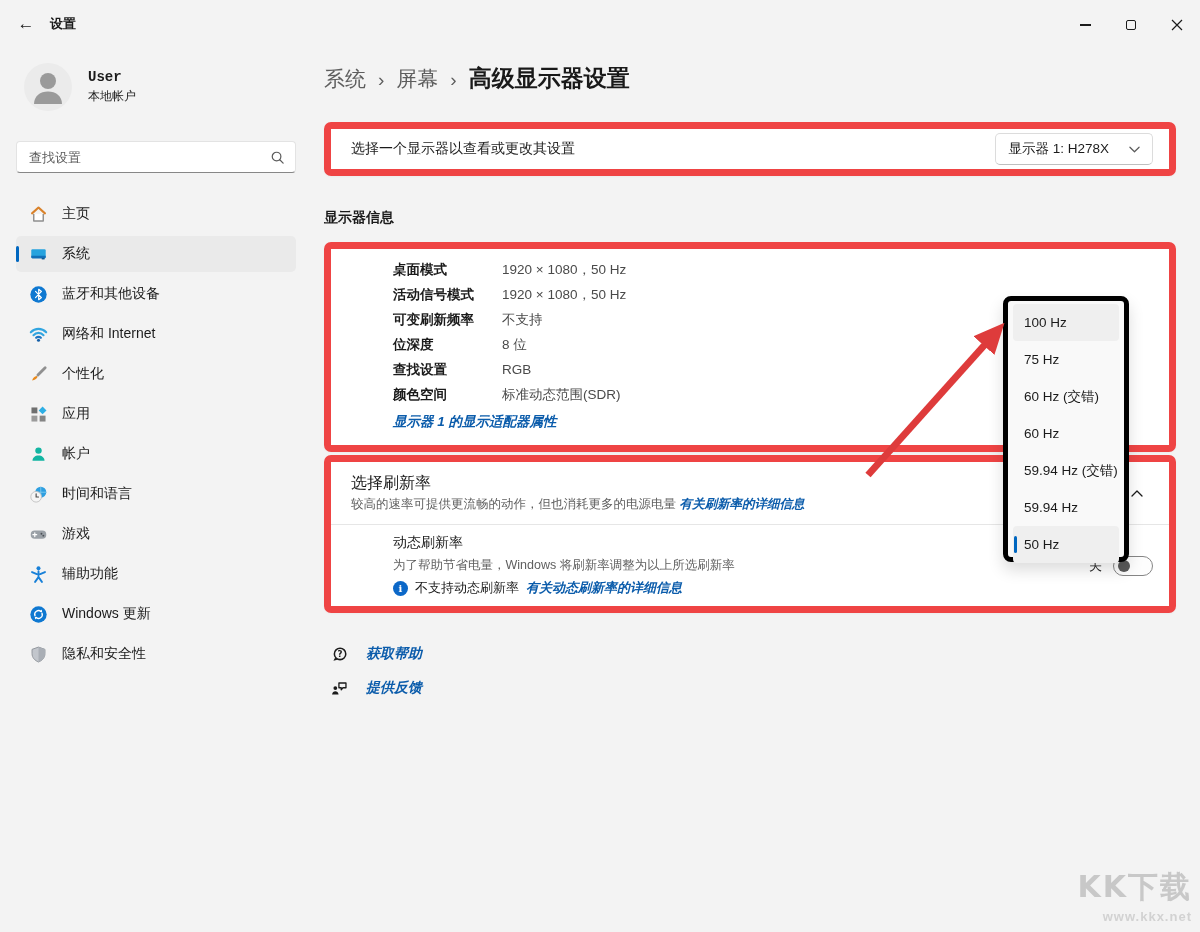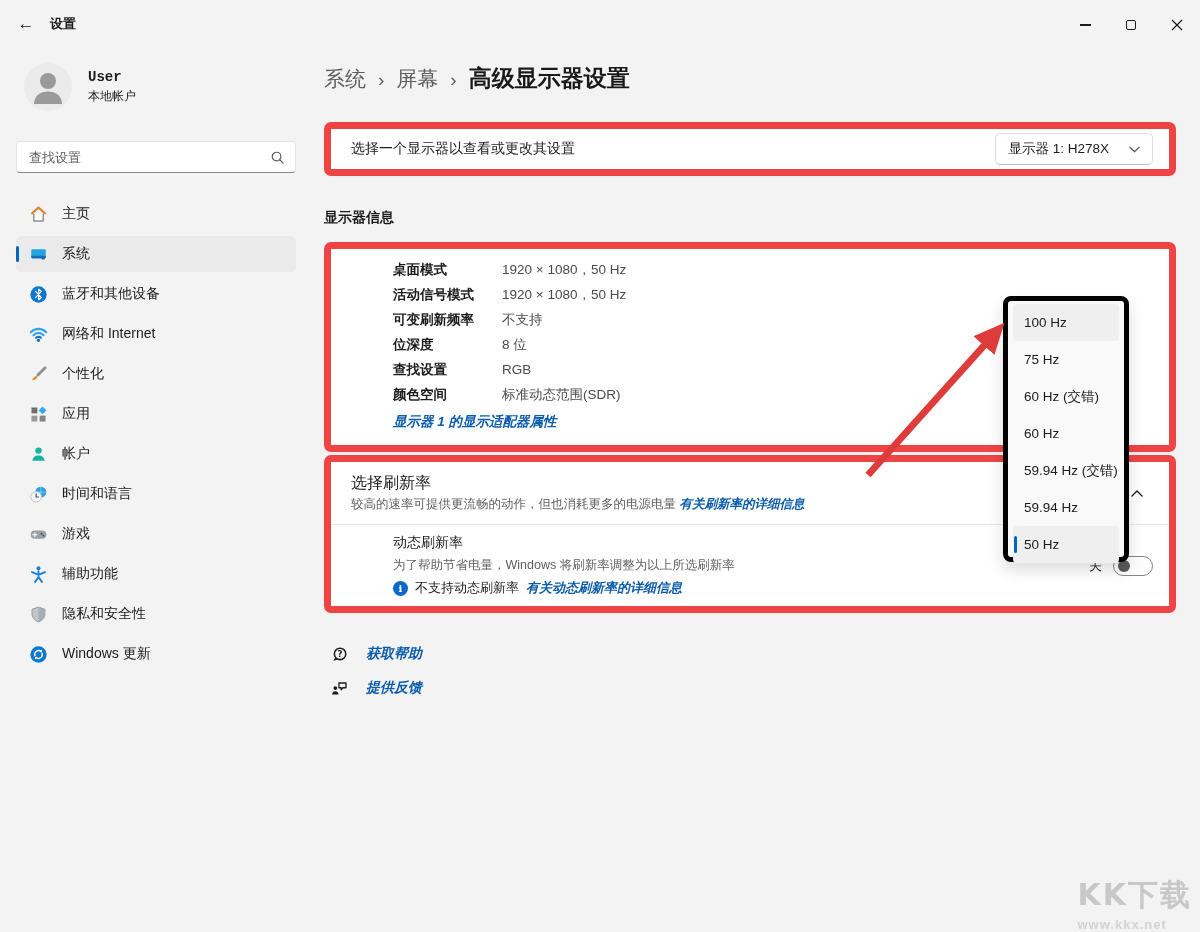--- a/index.html
+++ b/index.html
@@ -112,21 +112,21 @@
               font-size: 13.5px; position: relative; cursor: pointer; }
   .fly-item.hovered { background: #EFEFEF; }
   .fly-item.selected { background: #EFEFEF; }
   .fly-item.selected::before { content: ""; position: absolute; left: 1px; top: 10px; width: 3px; height: 17px;
                                border-radius: 2px; background: #0067C0; }
 
   
   .arrow-overlay { position: absolute; left: 850px; top: 303px; z-index: 30; pointer-events: none; }
 
   
-  .watermark { position: absolute; right: 8px; bottom: 0; z-index: 5; }
+  .watermark { position: absolute; right: 8px; bottom: 8px; text-align: right; z-index: 5; }
   .wm-logo { font-size: 30px; font-weight: 800; color: #C8C8C8; letter-spacing: 2px;
              font-family: "DejaVu Sans", sans-serif; }
   .wm-url { font-size: 13px; font-weight: 700; color: #D2D2D2; margin-top: 1px; letter-spacing: 1px; }
 </style>
 </head>
 <body>
 
 <div class="titlebar">
   <div class="back-btn">←</div>
   <div class="tb-title">设置</div>
@@ -265,36 +265,36 @@
           <svg width="19" height="19" viewBox="0 0 20 20">
               <circle cx="10" cy="3.5" r="2.1" fill="#1880D8"></circle>
               <path d="M10 6.6 v6.2 M10 12.8 l-3.6 5 M10 12.8 l3.6 5 M3.2 7.4 l5 2.2 M16.8 7.4 l-5 2.2" stroke="#1880D8" stroke-width="2" fill="none" stroke-linecap="round" stroke-linejoin="round"></path>
             </svg>
         </span>
         <span class="nav-label">辅助功能</span>
       </div>
       <div class="nav-item">
         <span class="nav-icon">
           <svg width="19" height="19" viewBox="0 0 20 20">
-              <path d="M10 2.2 L16.8 4.6 V9 c0 4.4 -2.9 7.3 -6.8 8.9 C6.1 16.3 3.2 13.4 3.2 9 V4.6 z" fill="#C2C6CC" stroke="#8E939A" stroke-width="1"></path>
-              <path d="M10 2.2 L16.8 4.6 V9 c0 4.4 -2.9 7.3 -6.8 8.9 z" fill="#A9AEB5"></path>
-            </svg>
-        </span>
-        <span class="nav-label">隐私和安全性</span>
-      </div>
-      <div class="nav-item">
-        <span class="nav-icon">
-          <svg width="19" height="19" viewBox="0 0 20 20">
               <circle cx="10" cy="10" r="8.6" fill="#0E78D1"></circle>
               <path d="M6.3 11.3 a4 4 0 0 1 6.5 -4.3 M13.7 8.7 a4 4 0 0 1 -6.5 4.3" fill="none" stroke="#FFFFFF" stroke-width="1.4" stroke-linecap="round"></path>
               <path d="M13.6 4.8 l0.2 2.7 -2.6 -0.5 z" fill="#fff"></path>
               <path d="M6.4 15.2 l-0.2 -2.7 2.6 0.5 z" fill="#fff"></path>
             </svg>
         </span>
         <span class="nav-label">Windows 更新</span>
+      </div>
+      <div class="nav-item">
+        <span class="nav-icon">
+          <svg width="19" height="19" viewBox="0 0 20 20">
+              <path d="M10 2.2 L16.8 4.6 V9 c0 4.4 -2.9 7.3 -6.8 8.9 C6.1 16.3 3.2 13.4 3.2 9 V4.6 z" fill="#C2C6CC" stroke="#8E939A" stroke-width="1"></path>
+              <path d="M10 2.2 L16.8 4.6 V9 c0 4.4 -2.9 7.3 -6.8 8.9 z" fill="#A9AEB5"></path>
+            </svg>
+        </span>
+        <span class="nav-label">隐私和安全性</span>
       </div>
     </div>
   </div>
 
   <div class="main">
     <div class="breadcrumb">
       <span class="crumb">系统</span>
       <span class="crumb-sep">›</span>
       <span class="crumb">屏幕</span>
       <span class="crumb-sep">›</span>

